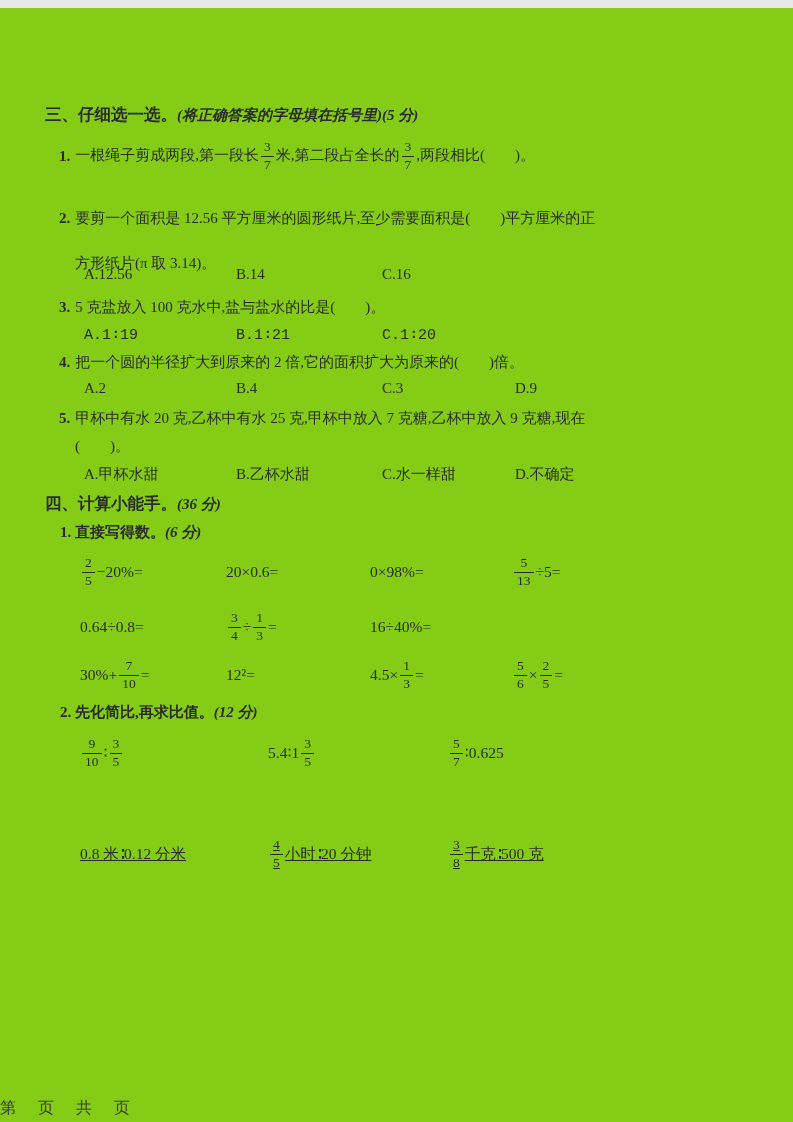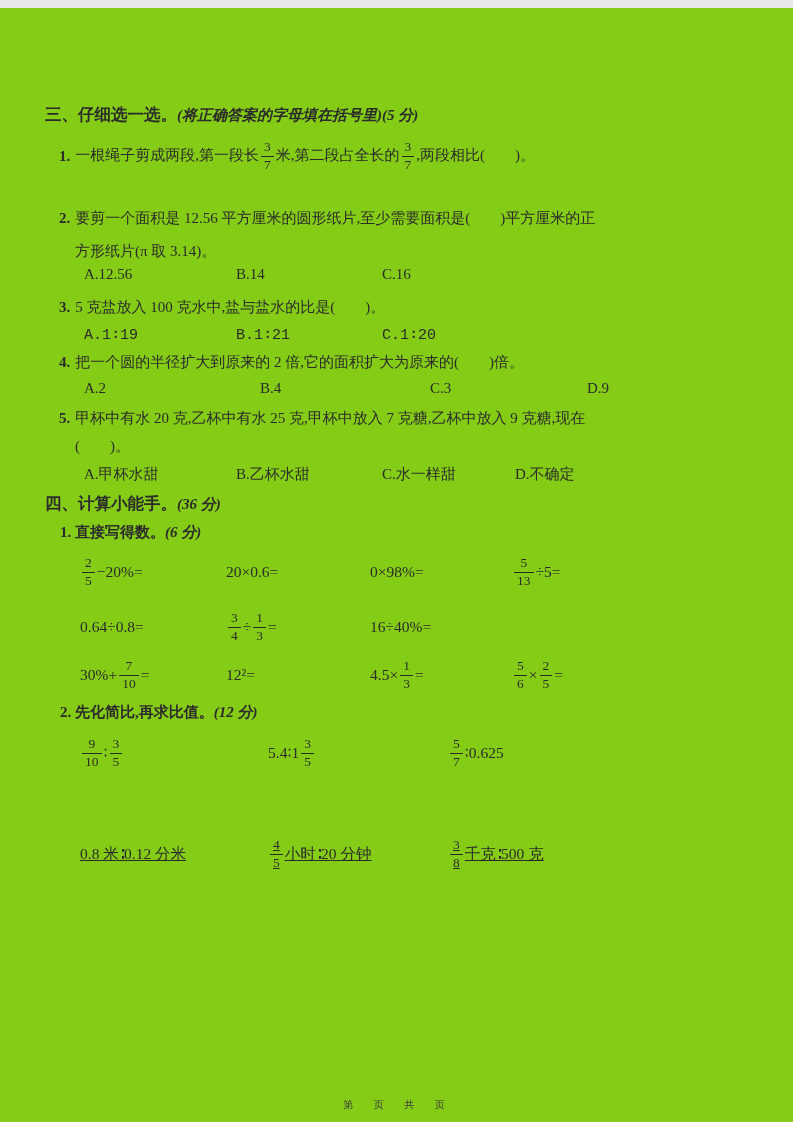--- a/index.html
+++ b/index.html
@@ -52,22 +52,21 @@
     align-items:center;
     vertical-align:middle;
     margin:0 2px;
     line-height:1.05;
     font-size:13.5px;
   }
   .frac .fn { padding:0 3px 1.5px; }
   .frac .fd { border-top:1.2px solid #2b2b2b; padding:1.5px 3px 0; }
   .footer {
     left:0; width:100%;
-    text-align:center;
-    font-size:10px;
+    font-size:16px;
     color:#3a3a3a;
     letter-spacing:5px;
     word-spacing:8px;
   }
 </style>
 </head>
 <body>
 
 <div class="page">
 
@@ -83,21 +82,21 @@
         </span>米,第二段占全长的<span class="frac">
           <span class="fn">3</span>
           <span class="fd">7</span>
         </span>,两段相比(　　)。</span>
   </div>
 
   <div class="abs qline" style="left:59px; top:201px;">
     <span class="qnum">2.</span>
     <span class="qtext">要剪一个面积是 12.56 平方厘米的圆形纸片,至少需要面积是(　　)平方厘米的正</span>
   </div>
-  <div class="abs qline" style="left:75px; top:234px;">
+  <div class="abs qline" style="left:75px; top:246px;">
     <span class="qtext">方形纸片(π 取 3.14)。</span>
   </div>
   <div class="abs opts" style="left:84px; top:258px;">
     <span>A.12.56</span>
     <span>B.14</span>
     <span>C.16</span>
     <span></span>
   </div>
 
   <div class="abs qline" style="left:59px; top:290px;">
@@ -108,21 +107,21 @@
     <span>A.1∶19</span>
     <span>B.1∶21</span>
     <span>C.1∶20</span>
     <span></span>
   </div>
 
   <div class="abs qline" style="left:59px; top:345px;">
     <span class="qnum">4.</span>
     <span class="qtext">把一个圆的半径扩大到原来的 2 倍,它的面积扩大为原来的(　　)倍。</span>
   </div>
-  <div class="abs opts" style="left:84px; top:372px;gap:24px;">
+  <div class="abs opts" style="left:84px; top:372px;">
     <span>A.2</span>
     <span>B.4</span>
     <span>C.3</span>
     <span>D.9</span>
   </div>
 
   <div class="abs qline" style="left:59px; top:401px;">
     <span class="qnum">5.</span>
     <span class="qtext">甲杯中有水 20 克,乙杯中有水 25 克,甲杯中放入 7 克糖,乙杯中放入 9 克糖,现在</span>
   </div>

